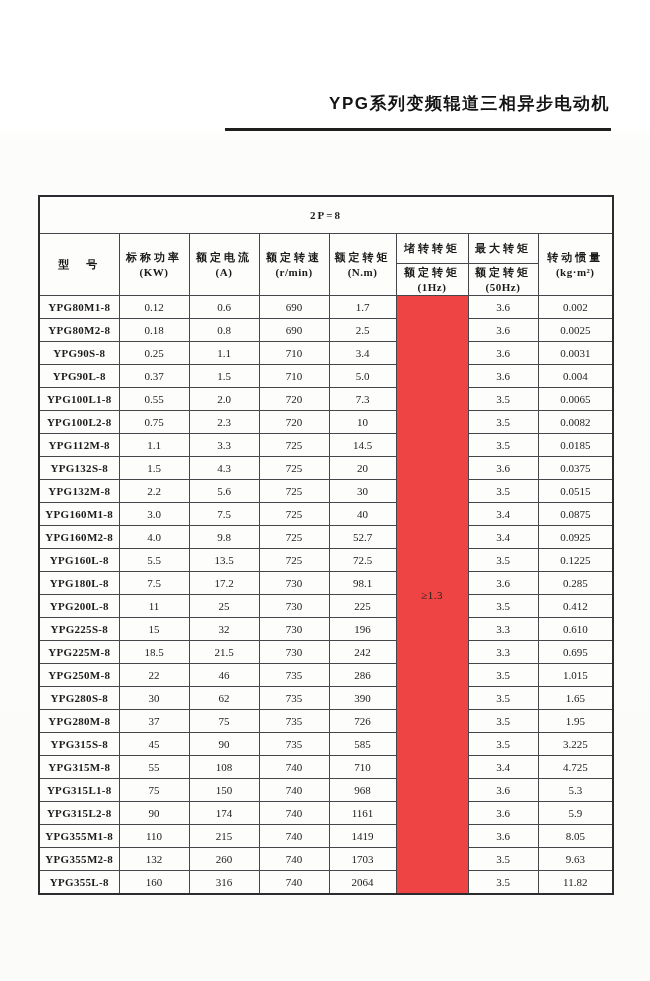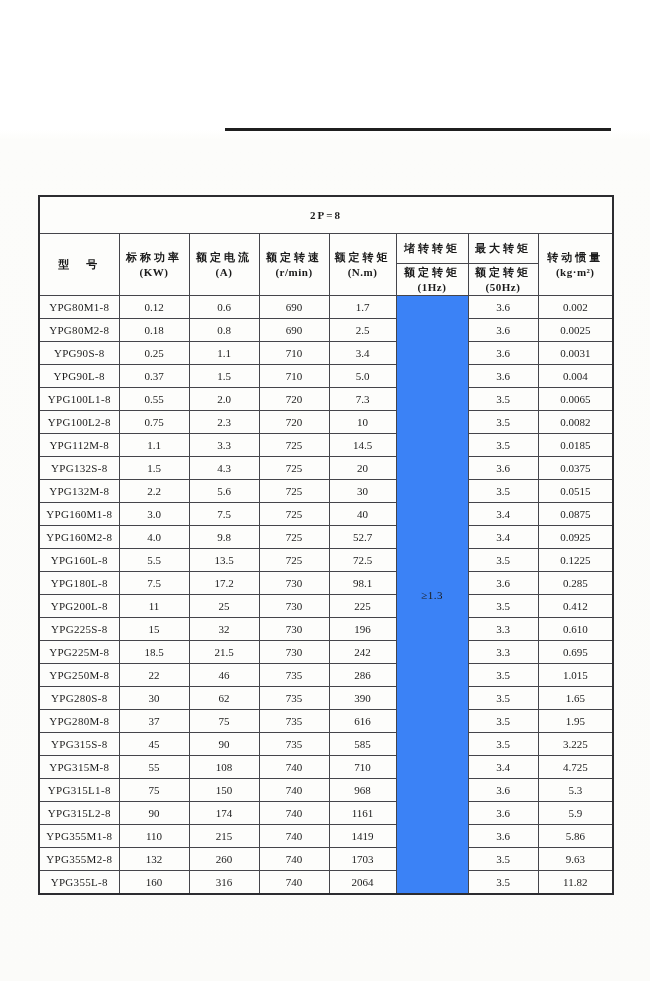--- a/index.html
+++ b/index.html
@@ -37,29 +37,30 @@
     height:36px; text-align:left; padding-left:12px;
     font-family:"Liberation Sans", sans-serif;
     font-weight:bold; font-size:13px; letter-spacing:2px; color:#1a1a1a;
   }
   th.h { font-weight:bold; letter-spacing:2px; background:#fdfdfb; }
   th.h .name { display:block; line-height:15px; letter-spacing:3px; }
   th.h .unit { display:block; line-height:14px; letter-spacing:0.5px; font-size:11px; }
   tr.tier1 th { height:29px; }
   tr.tier2 th { height:31px; }
   tr.drow td { height:22px; line-height:22px; }
-  td.model { font-weight:400; letter-spacing:0.3px; }
+  td.model { font-weight:700; letter-spacing:0.3px; }
   td.merged { font-size:11.5px; letter-spacing:0.5px; vertical-align:middle;
-              background:#3b82f6; }
+              background:#ef4444; }
 </style>
 </head>
 <body>
 
 <div class="page">
 
+  <div class="doc-title">YPG系列变频辊道三相异步电动机</div>
   <div class="title-rule"></div>
 
   <table class="spec">
     <colgroup>
       <col style="width:80px">
         <col style="width:70px">
         <col style="width:70px">
       <col style="width:70px">
         <col style="width:67px">
         <col style="width:72px">
@@ -273,21 +274,21 @@
           <td>735</td>
           <td>390</td>
           <td>3.5</td>
           <td>1.65</td>
         </tr>
         <tr class="drow">
           <td class="model">YPG280M-8</td>
           <td>37</td>
           <td>75</td>
           <td>735</td>
-          <td>616</td>
+          <td>726</td>
           <td>3.5</td>
           <td>1.95</td>
         </tr>
         <tr class="drow">
           <td class="model">YPG315S-8</td>
           <td>45</td>
           <td>90</td>
           <td>735</td>
           <td>585</td>
           <td>3.5</td>
@@ -320,21 +321,21 @@
           <td>3.6</td>
           <td>5.9</td>
         </tr>
         <tr class="drow">
           <td class="model">YPG355M1-8</td>
           <td>110</td>
           <td>215</td>
           <td>740</td>
           <td>1419</td>
           <td>3.6</td>
-          <td>5.86</td>
+          <td>8.05</td>
         </tr>
         <tr class="drow">
           <td class="model">YPG355M2-8</td>
           <td>132</td>
           <td>260</td>
           <td>740</td>
           <td>1703</td>
           <td>3.5</td>
           <td>9.63</td>
         </tr>

